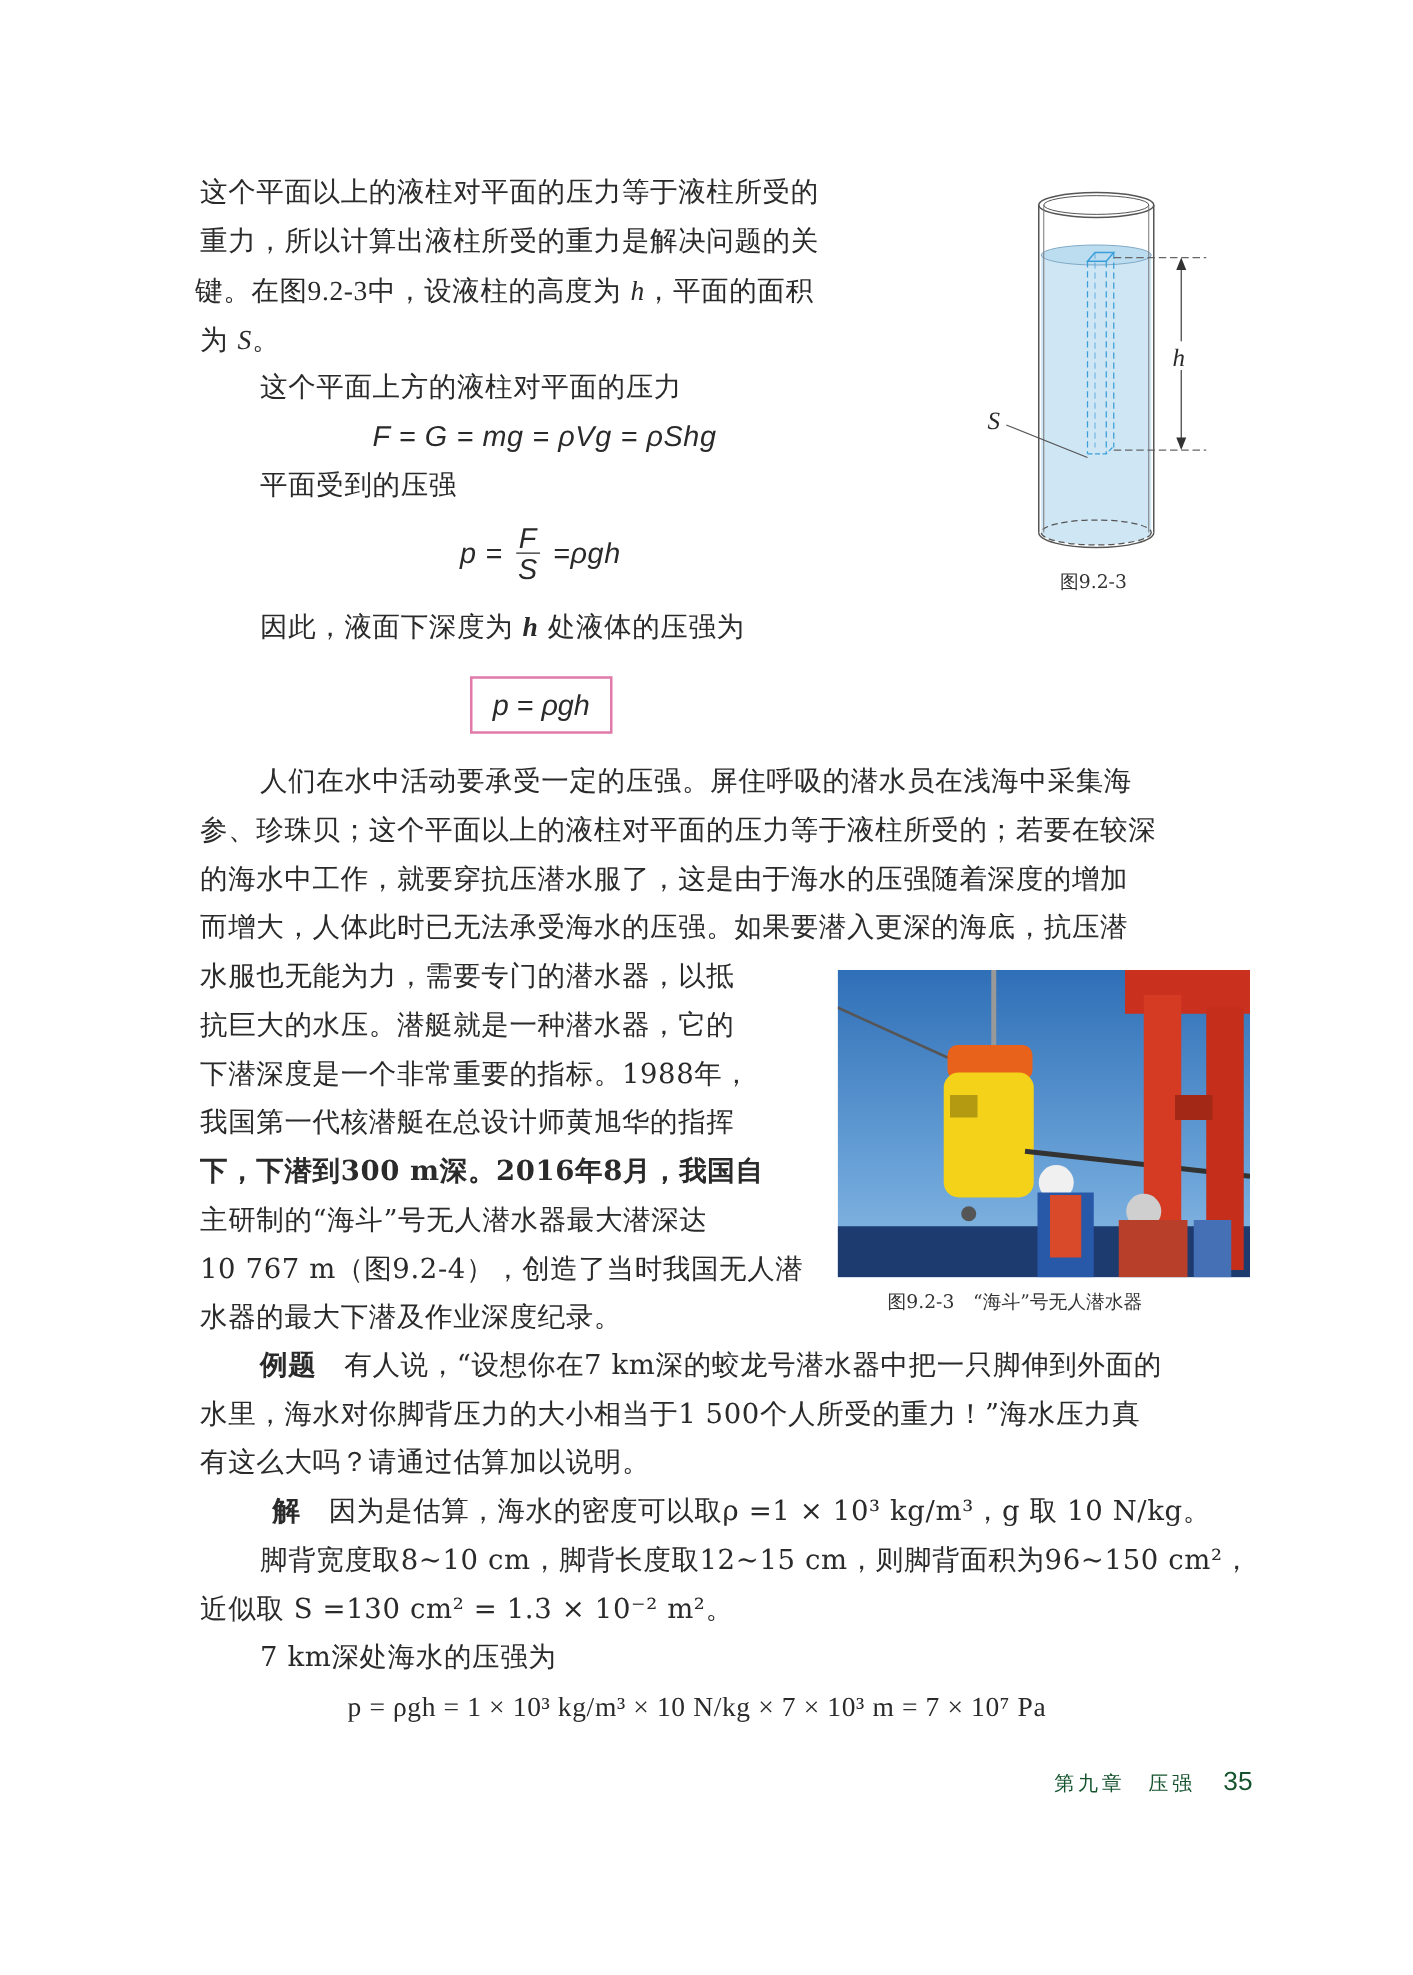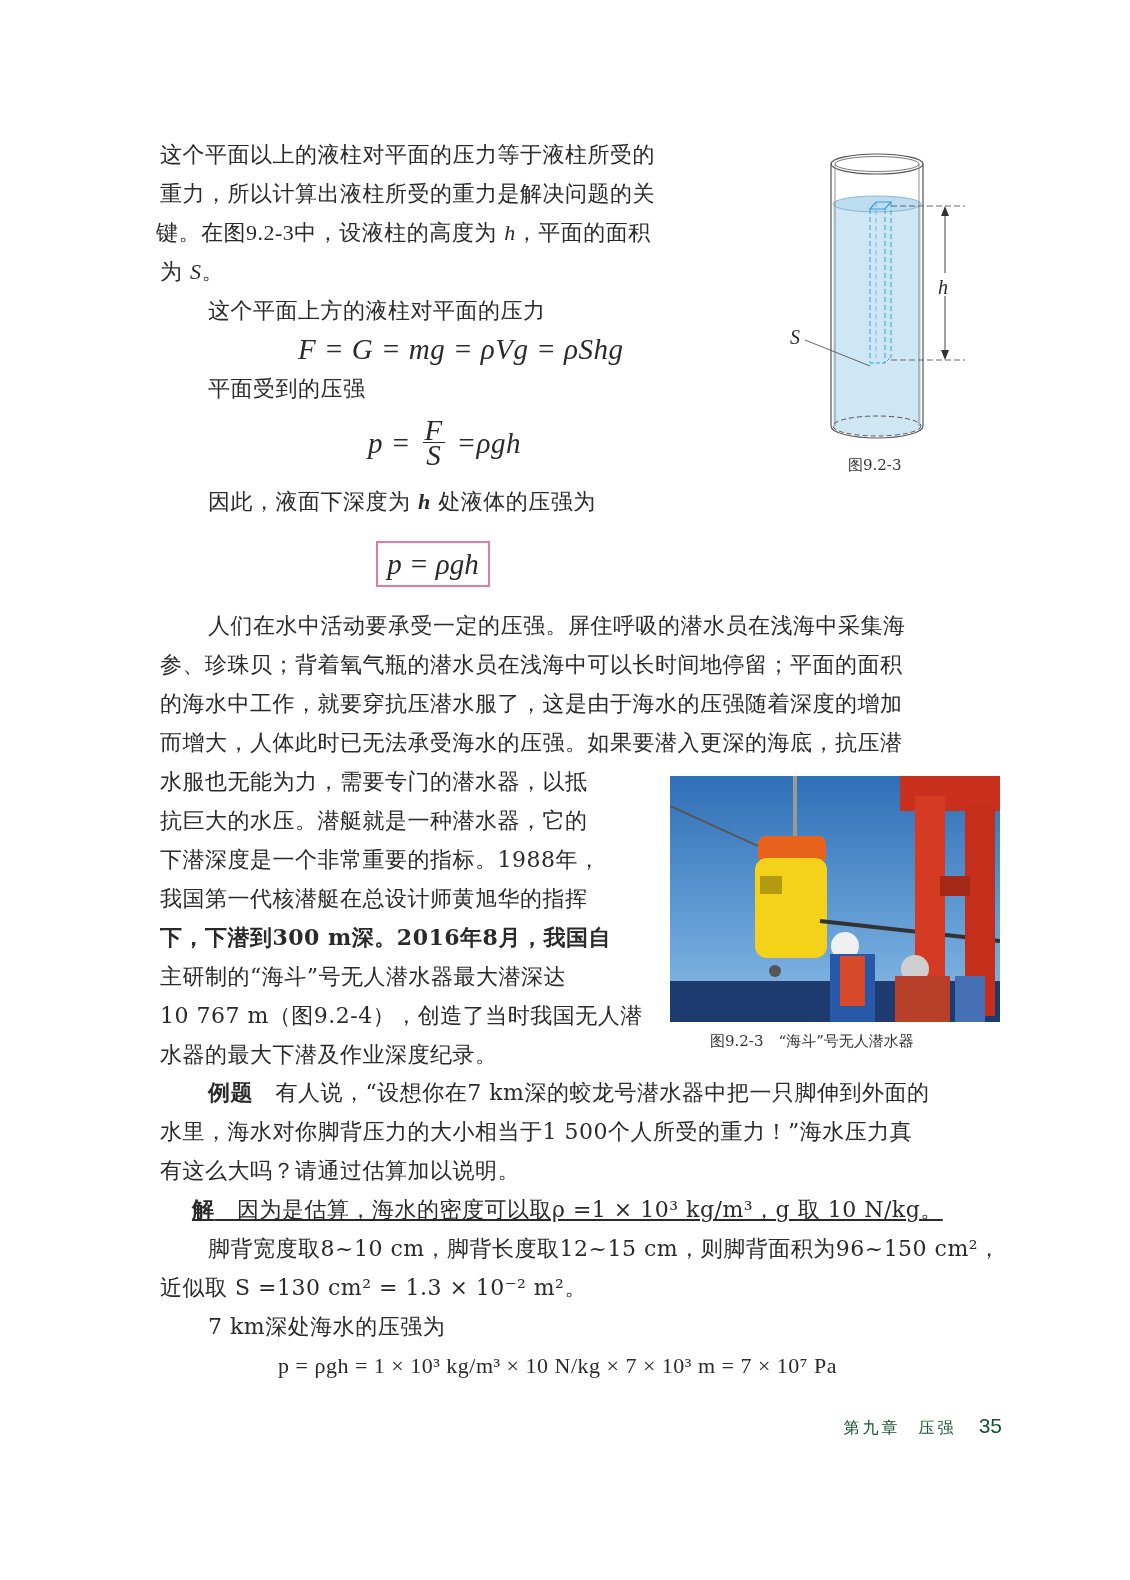--- a/index.html
+++ b/index.html
@@ -2,21 +2,21 @@
 <html><head>
   <meta charset="utf-8">
   <style>
     html, body { margin: 0; padding: 0; }
     body {
       width: 1130px; height: 1580px; background: #ffffff; position: relative; overflow: hidden;
       font-family: "DejaVu Serif", "Liberation Serif", serif; color: #2a2a2a;
     }
     .p { position: absolute; font-size: 22px; line-height: 39px; letter-spacing: 0.5px; white-space: nowrap; }
     .ind { padding-left: 48px; }
-    .math { font-family: Liberation Serif, serif; font-style: italic; font-size: 29px; }
+    .math { font-family: Liberation Sans, sans-serif; font-style: italic; font-size: 23px; }
     .it { font-style: italic; font-family: "Liberation Serif", serif; }
     .num { font-family: "Liberation Serif", serif; }
     .bold { font-weight: bold; }
     .formula-box {
       position: absolute; left: 376px; top: 541px; width: 114px; height: 46px;
       border: 2px solid #e07aa8; box-sizing: border-box; display: flex; align-items: center; justify-content: center;
     }
     .frac { display: inline-block; text-align: center; vertical-align: middle; margin: 0 4px; }
     .frac span { display: block; line-height: 24px; }
     .frac .num-top { border-bottom: 1px solid #2a2a2a; padding: 0 2px; }
@@ -75,21 +75,21 @@
   <line x1="155" y1="148" x2="155" y2="210" stroke="#444" stroke-width="1"></line>
   <polygon points="151,68 155,58 159,68" fill="#333"></polygon>
   <polygon points="151,202 155,212 159,202" fill="#333"></polygon>
   <line x1="15" y1="192" x2="80" y2="218" stroke="#555" stroke-width="0.9"></line>
 </svg>
 <div class="p it" style="left:938px; top:268px; font-size:20px;">h</div>
 <div class="p it" style="left:790px; top:318px; font-size:20px;">S</div>
 <div class="caption" style="left:848px; top:456px;">图9.2-3</div>
 
 <div class="p" style="left:160px; top:606px;"><span class="ind">人们在水中活动要承受一定的压强。屏住呼吸的潜水员在浅海中采集海</span></div>
-<div class="p" style="left:160px; top:645px;">参、珍珠贝；背着氧气瓶的潜水员在浅海中可以长时间地停留；平面的面积</div>
+<div class="p" style="left:160px; top:645px;">参、珍珠贝；这个平面以上的液柱对平面的压力等于液柱所受的；若要在较深</div>
 <div class="p" style="left:160px; top:684px;">的海水中工作，就要穿抗压潜水服了，这是由于海水的压强随着深度的增加</div>
 <div class="p" style="left:160px; top:723px;">而增大，人体此时已无法承受海水的压强。如果要潜入更深的海底，抗压潜</div>
 
 <div class="p" style="left:160px; top:762px;">水服也无能为力，需要专门的潜水器，以抵</div>
 <div class="p" style="left:160px; top:801px;">抗巨大的水压。潜艇就是一种潜水器，它的</div>
 <div class="p" style="left:160px; top:840px;">下潜深度是一个非常重要的指标。1988年，</div>
 <div class="p" style="left:160px; top:879px;">我国第一代核潜艇在总设计师黄旭华的指挥</div>
 <div class="p" style="left:160px; top:918px;font-weight:bold;">下，下潜到300 m深。2016年8月，我国自</div>
 <div class="p" style="left:160px; top:957px;">主研制的“海斗”号无人潜水器最大潜深达</div>
 <div class="p" style="left:160px; top:996px;">10 767 m（图9.2-4），创造了当时我国无人潜</div>
@@ -124,21 +124,21 @@
     <rect x="225" y="200" width="55" height="46" fill="#b8402a"></rect>
     <rect x="285" y="200" width="30" height="46" fill="#4670b6"></rect>
   </svg>
 </div>
 <div class="caption" style="left:710px; top:1032px;">图9.2-3　“海斗”号无人潜水器</div>
 
 <div class="p" style="left:160px; top:1073px;"><span class="ind bold">例题</span>&nbsp;&nbsp;&nbsp;<span>有人说，“设想你在7 km深的蛟龙号潜水器中把一只脚伸到外面的</span></div>
 <div class="p" style="left:160px; top:1112px;">水里，海水对你脚背压力的大小相当于1 500个人所受的重力！”海水压力真</div>
 <div class="p" style="left:160px; top:1151px;">有这么大吗？请通过估算加以说明。</div>
 
-<div class="p" style="left:144px; top:1190px;text-decoration:underline;"><span class="ind bold">解</span>&nbsp;&nbsp;&nbsp;<span>因为是估算，海水的密度可以取ρ =1 × 10³ kg/m³，g 取 10 N/kg。</span></div>
+<div class="p" style="left:170px; top:1190px;"><span class="ind bold">解</span>&nbsp;&nbsp;&nbsp;<span>因为是估算，海水的密度可以取ρ =1 × 10³ kg/m³，g 取 10 N/kg。</span></div>
 <div class="p" style="left:208px; top:1229px;">脚背宽度取8~10 cm，脚背长度取12~15 cm，则脚背面积为96~150 cm²，</div>
 <div class="p" style="left:160px; top:1268px;">近似取 S =130 cm² = 1.3 × 10⁻² m²。</div>
 <div class="p" style="left:208px; top:1307px;text-align:right;">7 km深处海水的压强为</div>
 <div class="p num" style="left:278px; top:1346px; font-size:22px;">p = ρgh = 1 × 10³ kg/m³ × 10 N/kg × 7 × 10³ m = 7 × 10⁷ Pa</div>
 
 <div class="footer">
   <span>第九章</span>
   <span style="margin-left:10px;">压强</span>
   <span class="page">35</span>
 </div>

